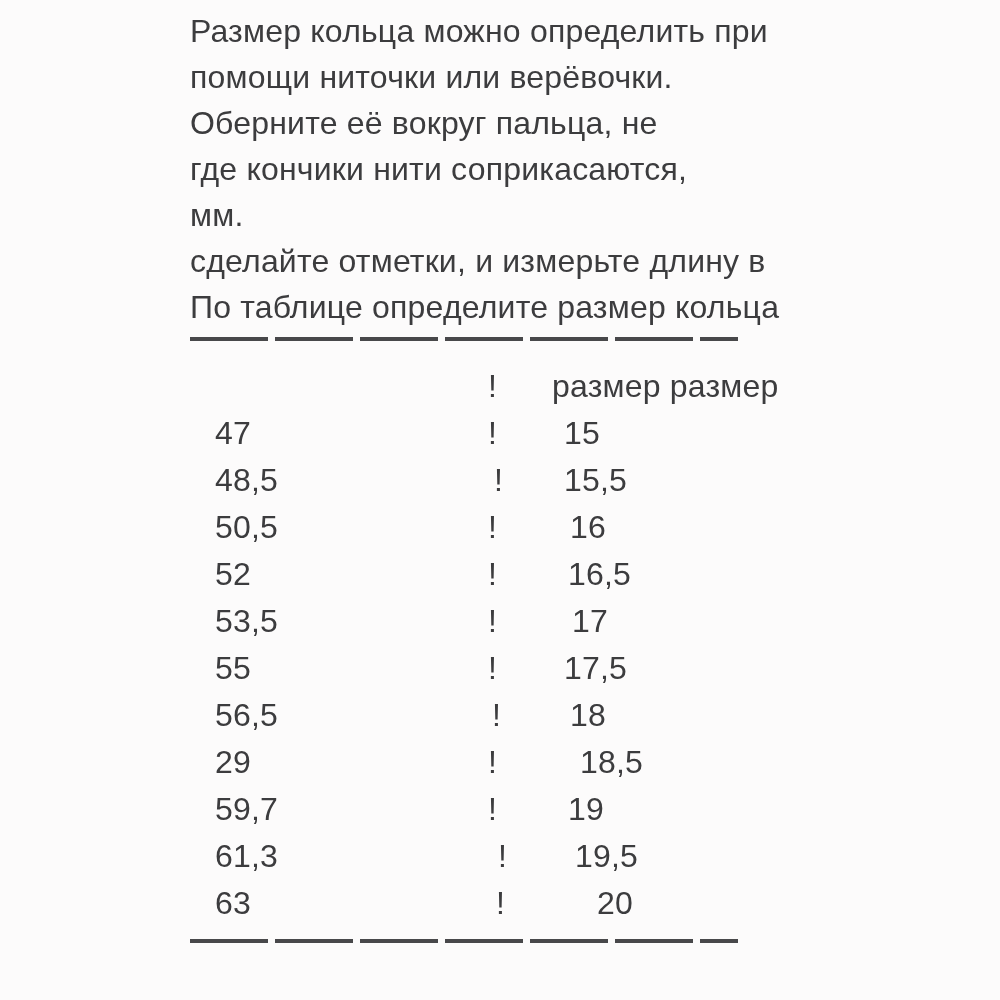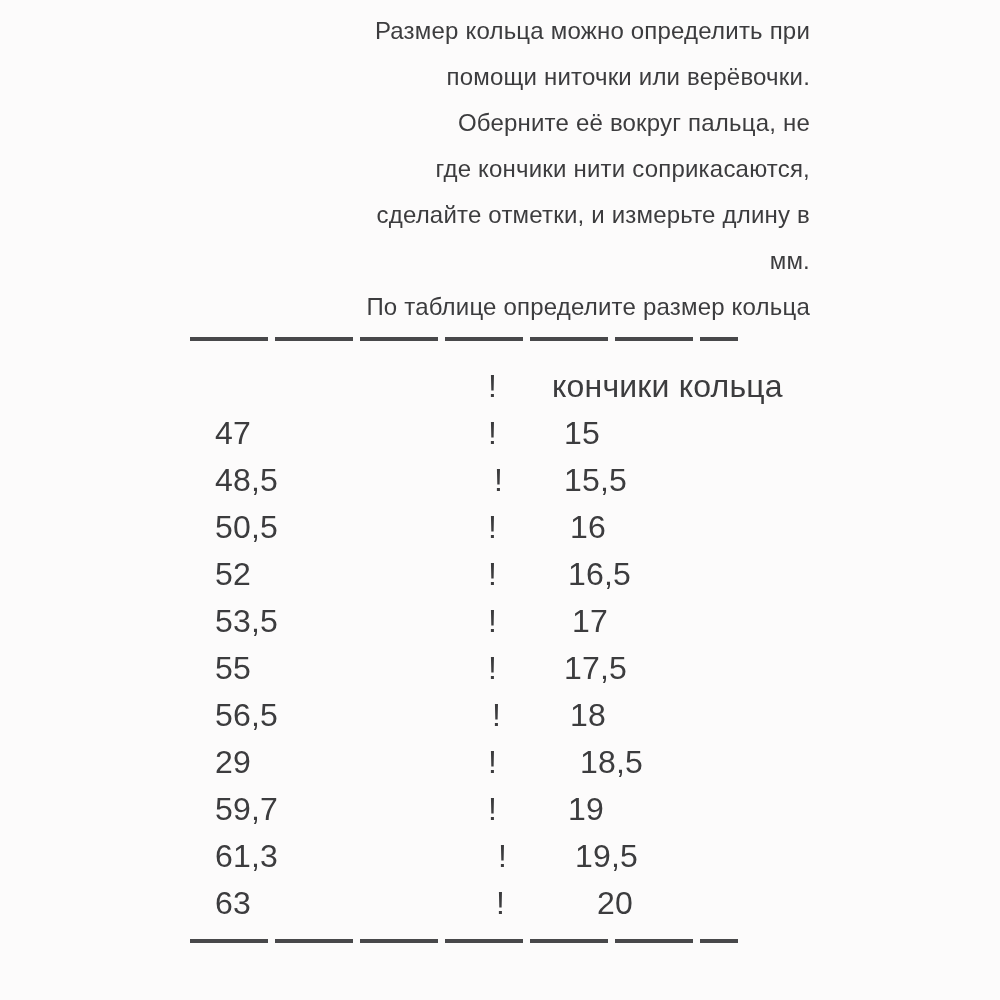--- a/index.html
+++ b/index.html
@@ -19,25 +19,24 @@
     width: 1000px;
     height: 1000px;
   }
   .content {
     position: absolute;
     left: 190px;
     top: 8px;
     width: 620px;
   }
   .intro-line {
-    font-size: 24px;
+    font-size: 32px;
     line-height: 46px;
     white-space: nowrap;
     letter-spacing: 0.2px;
-    text-align: right;
   }
   .divider {
     height: 4px;
     width: 548px;
     margin-top: 7px;
     background: repeating-linear-gradient(
       to right,
       #48484a 0px, #48484a 78px,
       transparent 78px, transparent 85px
     );
@@ -83,33 +82,33 @@
     <div id="intro-container">
   <div class="intro-line">Размер кольца можно определить при</div>
 
   <div class="intro-line">помощи ниточки или верёвочки.</div>
 
   <div class="intro-line">Оберните её вокруг пальца, не</div>
 
 
   <div class="intro-line">где кончики нити соприкасаются,</div>
 
+  <div class="intro-line">мм.</div>
+
   <div class="intro-line">сделайте отметки, и измерьте длину в</div>
-
-  <div class="intro-line">мм.</div>
 
   <div class="intro-line">По таблице определите размер кольца</div>
 </div>
 
     <div class="divider top"></div>
 
     <div class="table">
       <div class="t-row header">
         <span class="sep">!</span>
-        <span class="c2">кончики кольца</span>
+        <span class="c2">размер размер</span>
       </div>
       <div id="rows-container">
   <div class="t-row r1">
     <span class="c1">47</span>
     <span class="sep">!</span>
     <span class="c2">15</span>
   </div>
 
   <div class="t-row r2">
     <span class="c1">48,5</span>

